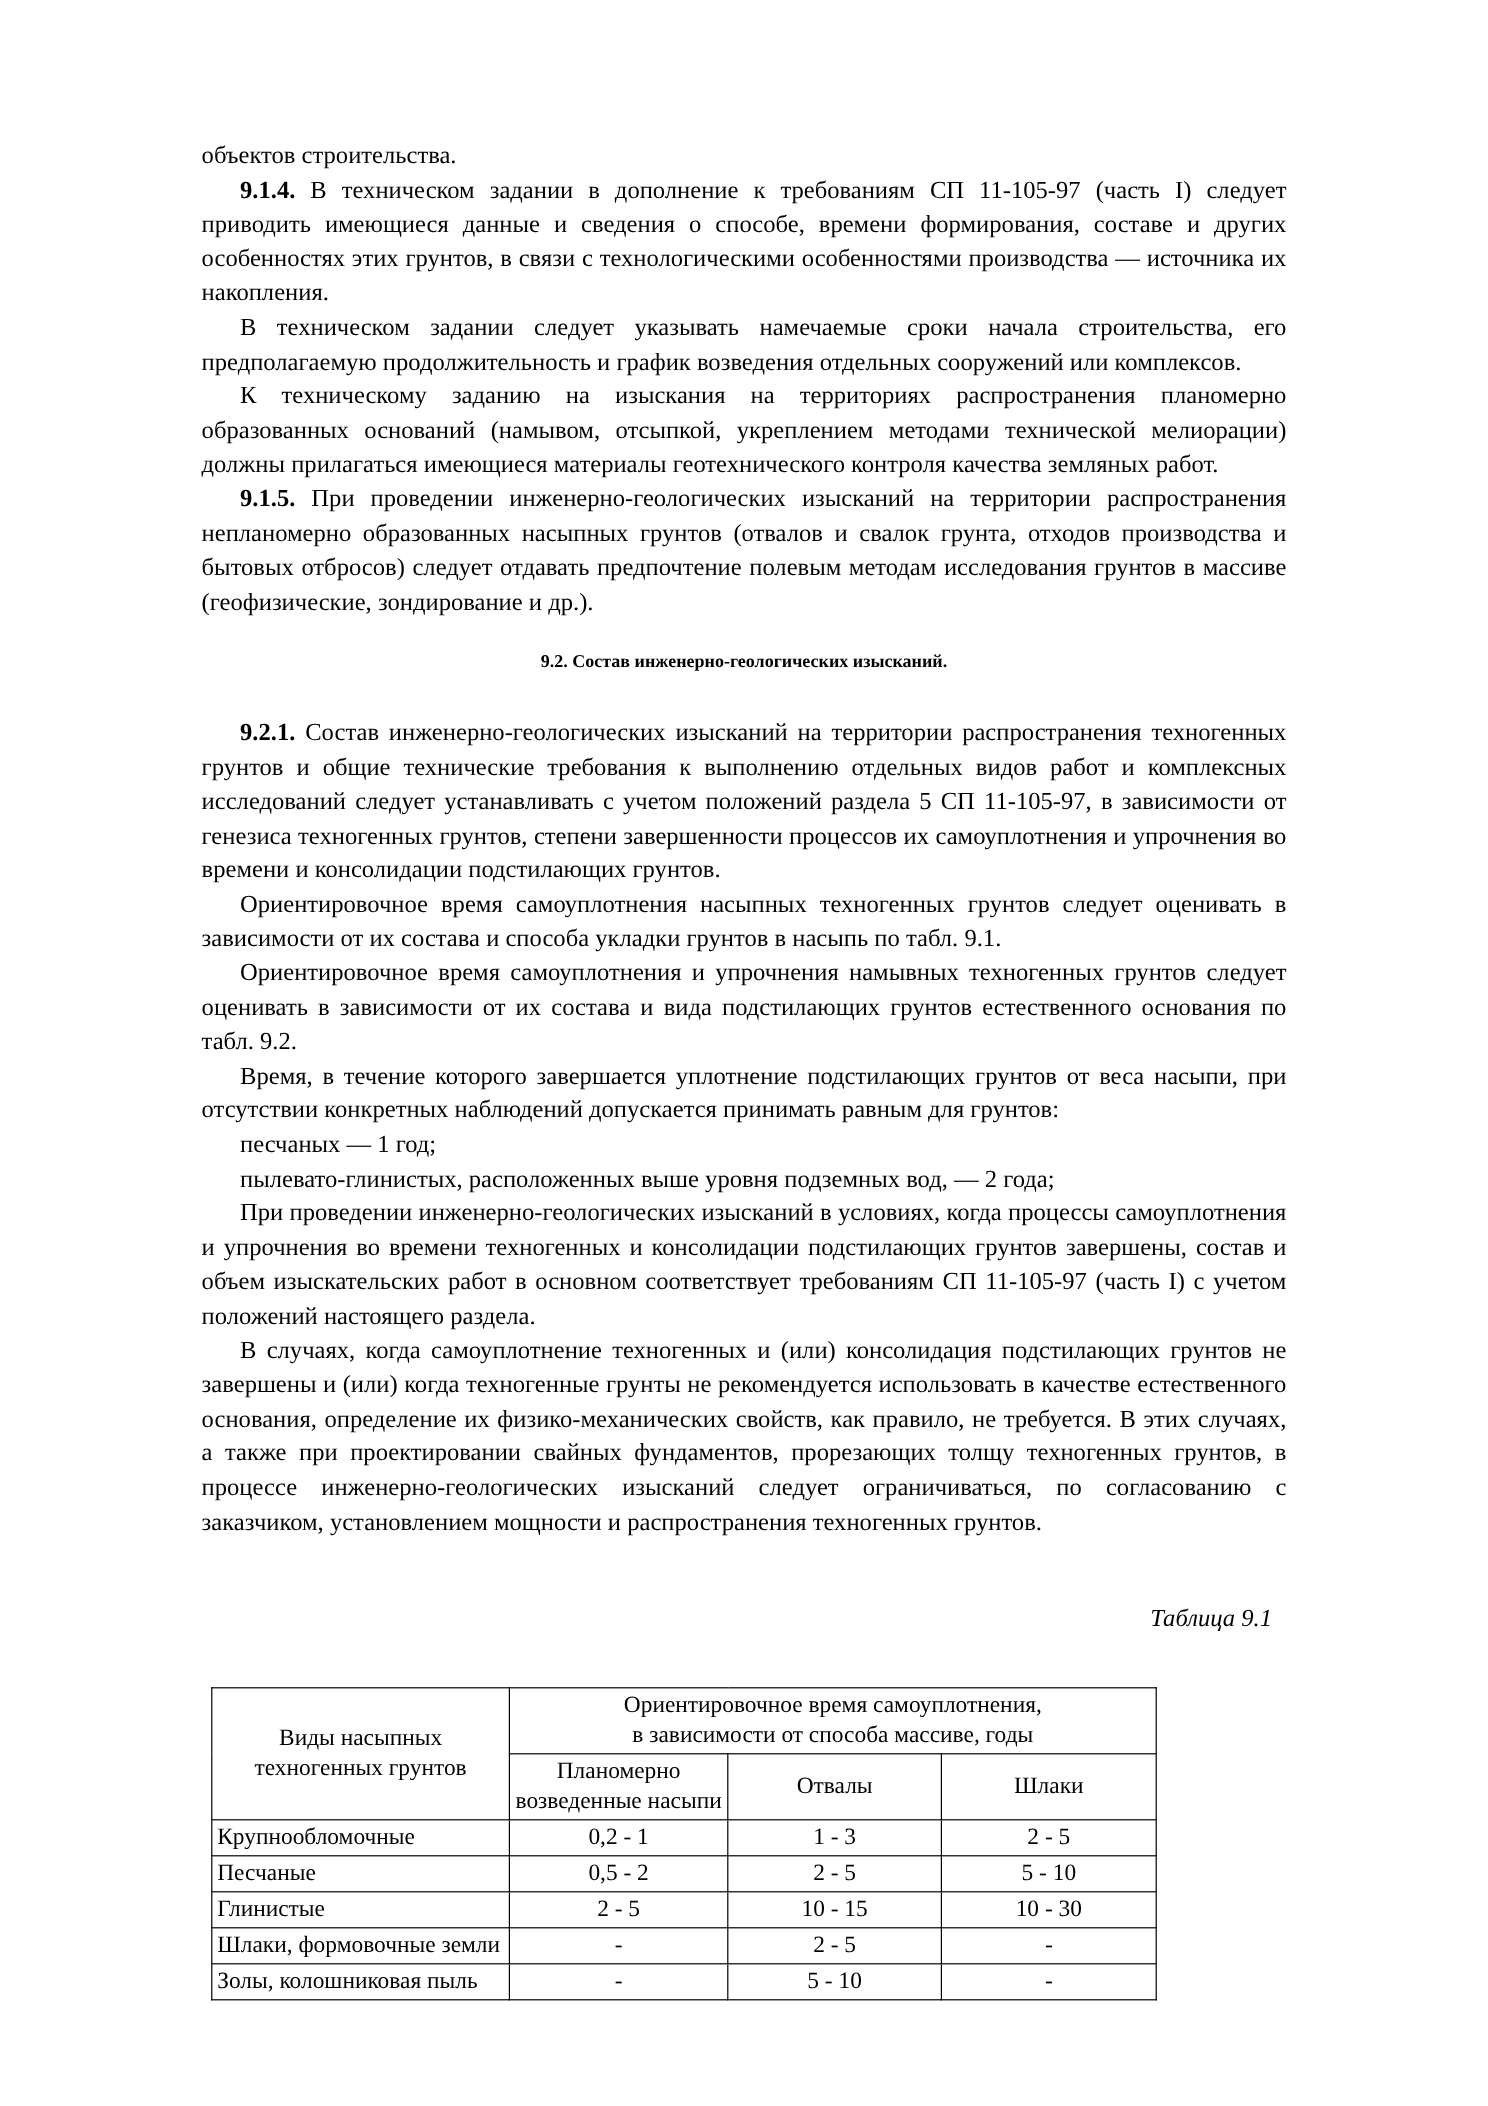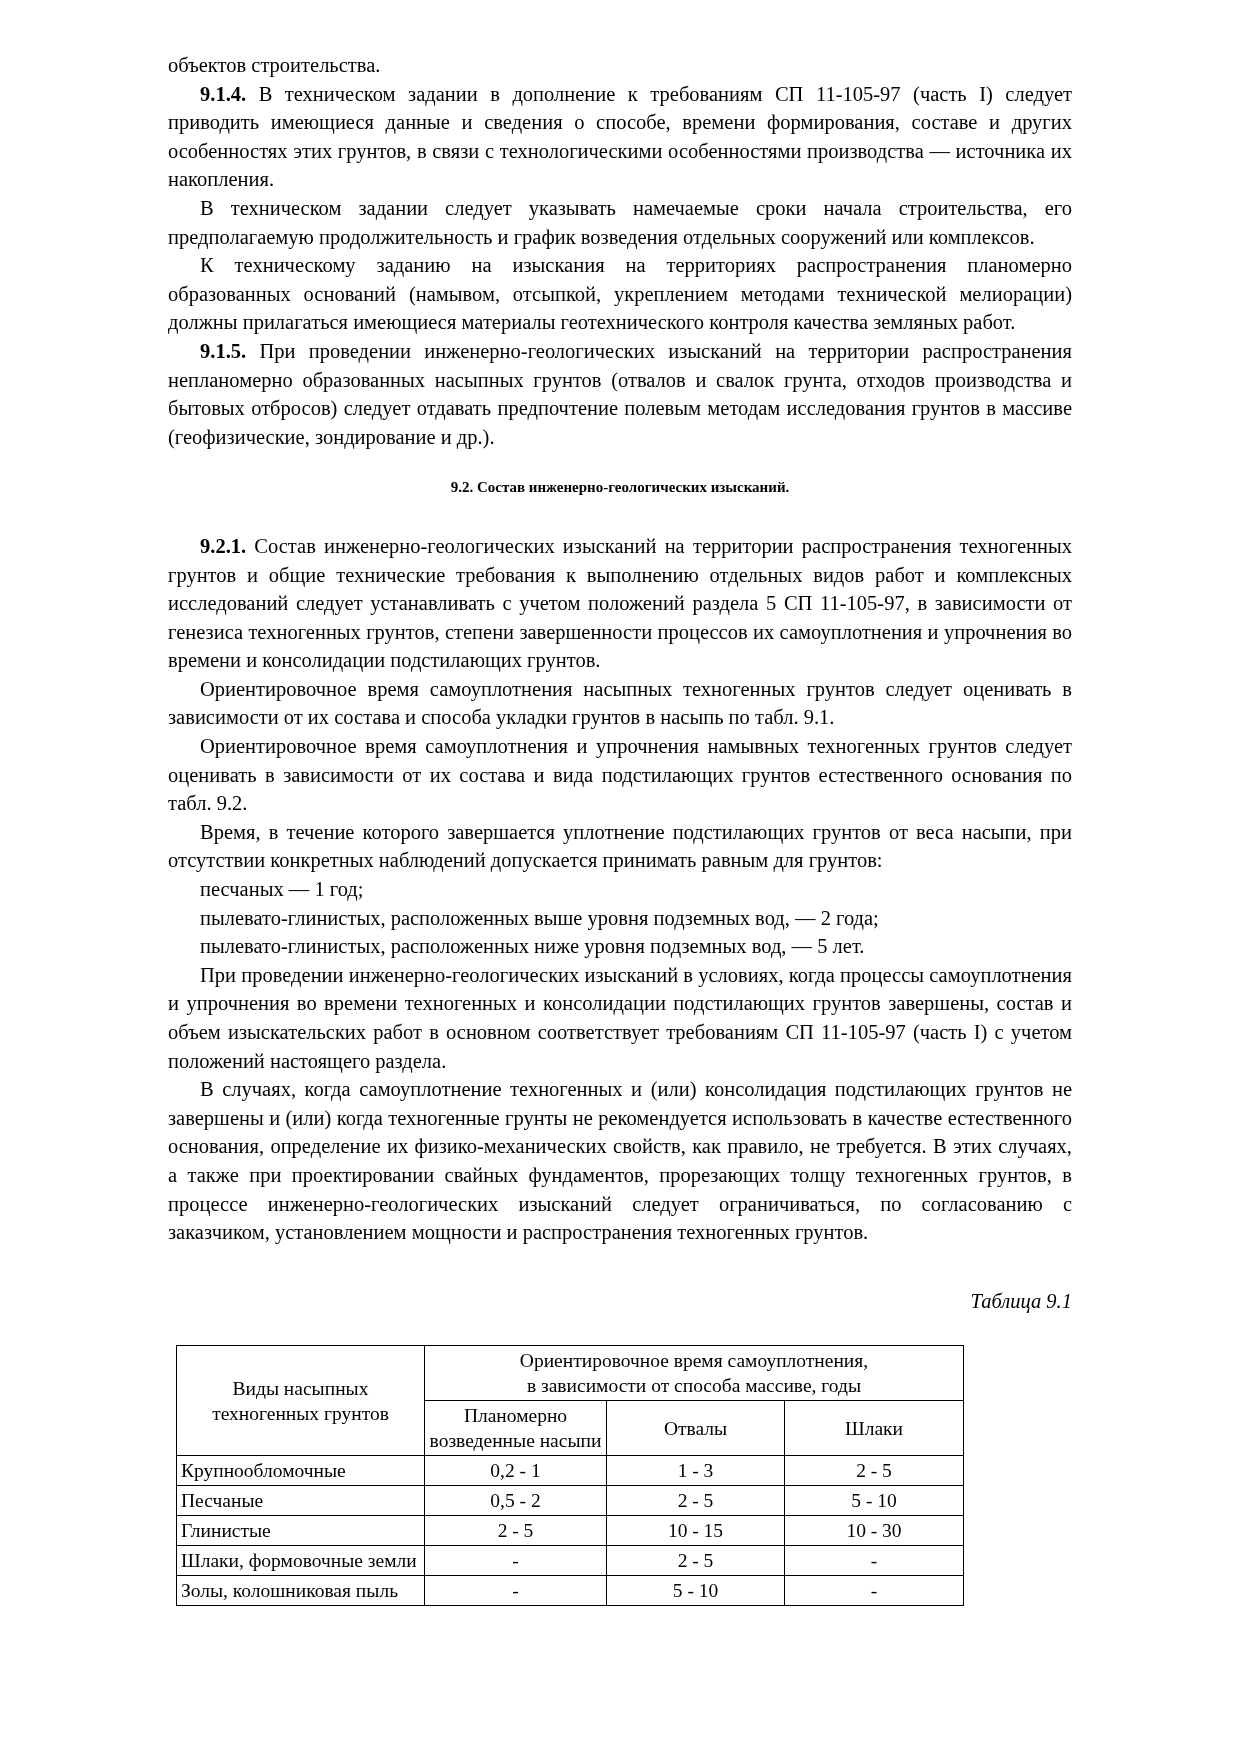--- a/index.html
+++ b/index.html
@@ -13,21 +13,21 @@
     height: 1755px;
     font-family: "Liberation Serif", "DejaVu Serif", serif;
     color: #000000;
     -webkit-font-smoothing: antialiased;
   }
   .page {
     position: relative;
     width: 1240px;
     height: 1755px;
     box-sizing: border-box;
-    padding: 51px 168px 40px 168px;
+    padding: 116px 168px 40px 168px;
   }
   .content {
     width: 904px;
   }
   p.para {
     margin: 0;
     font-size: 20.5px;
     line-height: 28.6px;
     text-align: justify;
     text-justify: inter-word;
@@ -45,21 +45,21 @@
   }
   .section-head {
     margin: 0;
     text-align: center;
     font-weight: bold;
     font-size: 15px;
     line-height: 28.6px;
   }
 
   .table-caption {
-    margin: 0;
+    margin: 12px;
     text-align: right;
     font-style: italic;
     font-size: 20.5px;
     line-height: 28.6px;
   }
 
   table.t91 {
     border-collapse: collapse;
     width: 787px;
     margin-left: 8px;
@@ -116,21 +116,20 @@
     <p class="para indent">Ориентировочное время самоуплотнения насыпных техногенных грунтов следует оценивать в зависимости от их состава и способа укладки грунтов в насыпь по табл. 9.1.</p>
 
     <p class="para indent">Ориентировочное время самоуплотнения и упрочнения намывных техногенных грунтов следует оценивать в зависимости от их состава и вида подстилающих грунтов естественного основания по табл. 9.2.</p>
 
     <p class="para indent">Время, в течение которого завершается уплотнение подстилающих грунтов от веса насыпи, при отсутствии конкретных наблюдений допускается принимать равным для грунтов:</p>
 
     <p class="para indent">песчаных — 1 год;</p>
 
     <p class="para indent">пылевато-глинистых, расположенных выше уровня подземных вод, — 2 года;</p>
 
-    <p class="para indent">пылевато-глинистых, расположенных ниже уровня подземных вод, — 5 лет.</p>
 
     <p class="para indent">При проведении инженерно-геологических изысканий в условиях, когда процессы самоуплотнения и упрочнения во времени техногенных и консолидации подстилающих грунтов завершены, состав и объем изыскательских работ в основном соответствует требованиям СП 11-105-97 (часть I) с учетом положений настоящего раздела.</p>
 
     <p class="para indent">В случаях, когда самоуплотнение техногенных и (или) консолидация подстилающих грунтов не завершены и (или) когда техногенные грунты не рекомендуется использовать в качестве естественного основания, определение их физико-механических свойств, как правило, не требуется. В этих случаях, а также при проектировании свайных фундаментов, прорезающих толщу техногенных грунтов, в процессе инженерно-геологических изысканий следует ограничиваться, по согласованию с заказчиком, установлением мощности и распространения техногенных грунтов.</p>
 
     <div class="sp-40"></div>
 
     <p class="table-caption">Таблица 9.1</p>
 
     <div class="sp-30"></div>

